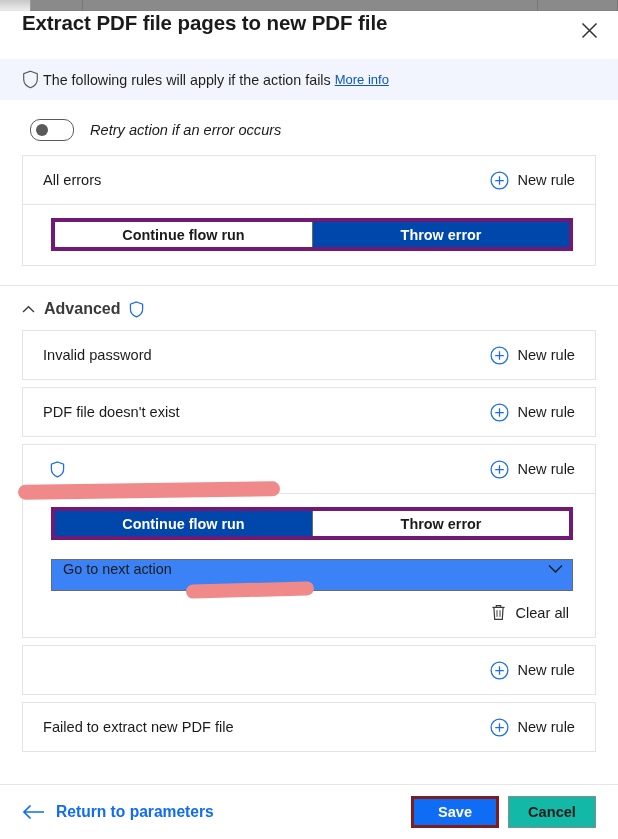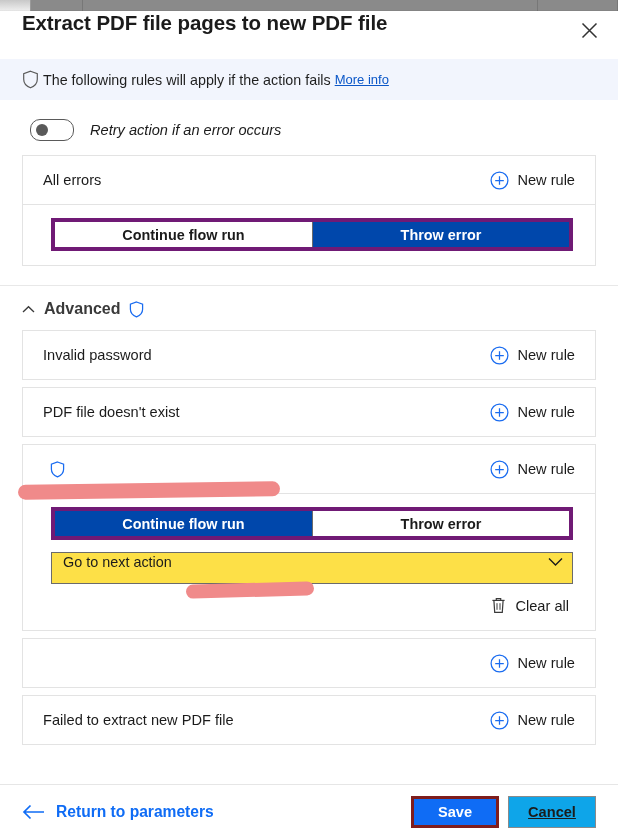--- a/index.html
+++ b/index.html
@@ -200,28 +200,28 @@
     box-sizing: border-box;
   }
   .segmented .seg.selected {
     background: #0047ab;
     color: #ffffff;
   }
   .segmented .seg + .seg { border-left: 1px solid #6b6b6b; }
 
   
   .dropdown {
-    margin-top: 12px;
+    margin-top: 19px;
     height: 32px;
     border: 1px solid #6b6b6b;
     display: flex;
     align-items: center;
     padding: 0 9px 12px 11px;
     cursor: pointer;
-    background: #fde047;
+    background: #3b82f6;
     box-sizing: border-box;
     position: relative;
   }
   .dropdown .dd-value {
     font-size: 14.4px;
     color: #1b1b1b;
     flex: 1 1 auto;
   }
 
   .clear-row {
@@ -293,24 +293,23 @@
     cursor: pointer;
     box-sizing: border-box;
   }
   .btn.primary {
     background: #0f6cf5;
     color: #fff;
     border: 3px solid #7f1d1d;
     margin-right: 9px;
   }
   .btn.secondary {
-    background: #0ea5e9;
+    background: #14b8a6;
     color: #1b1b1b;
     border: 1px solid #8a8a8a;
-    text-decoration: underline;
   }
 
   
   .marker {
     position: absolute;
     background: #f08a8a;
     border-radius: 9px;
     pointer-events: none;
   }
   #marker-page-out {

